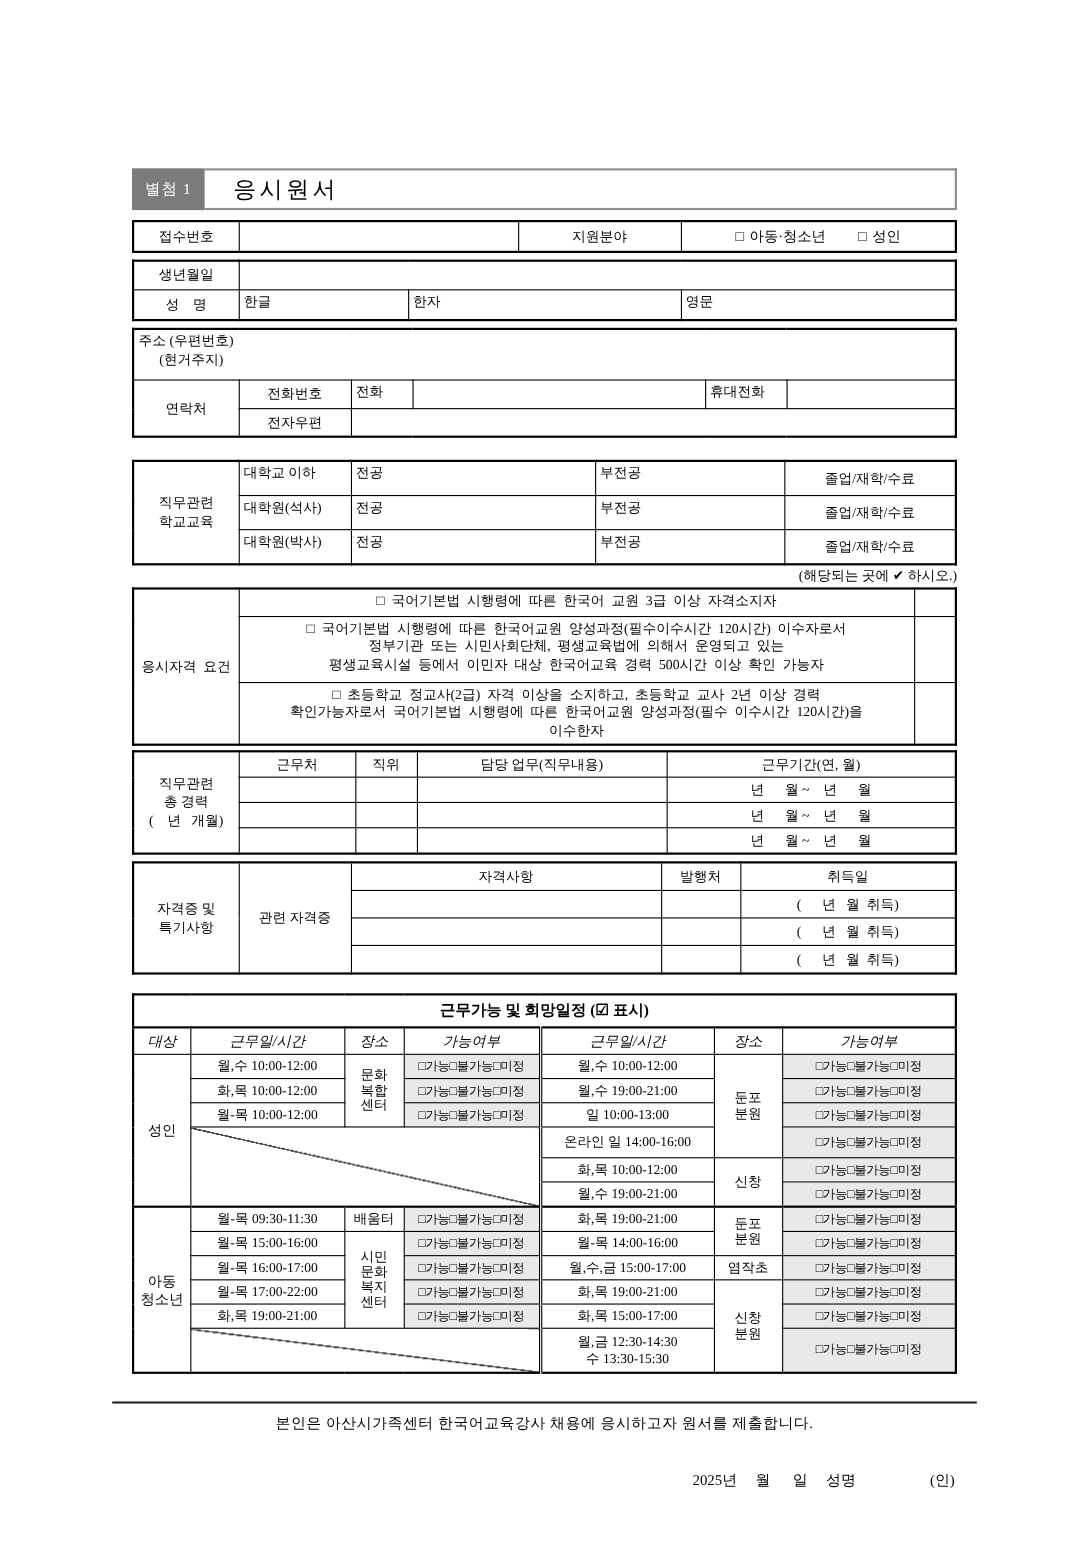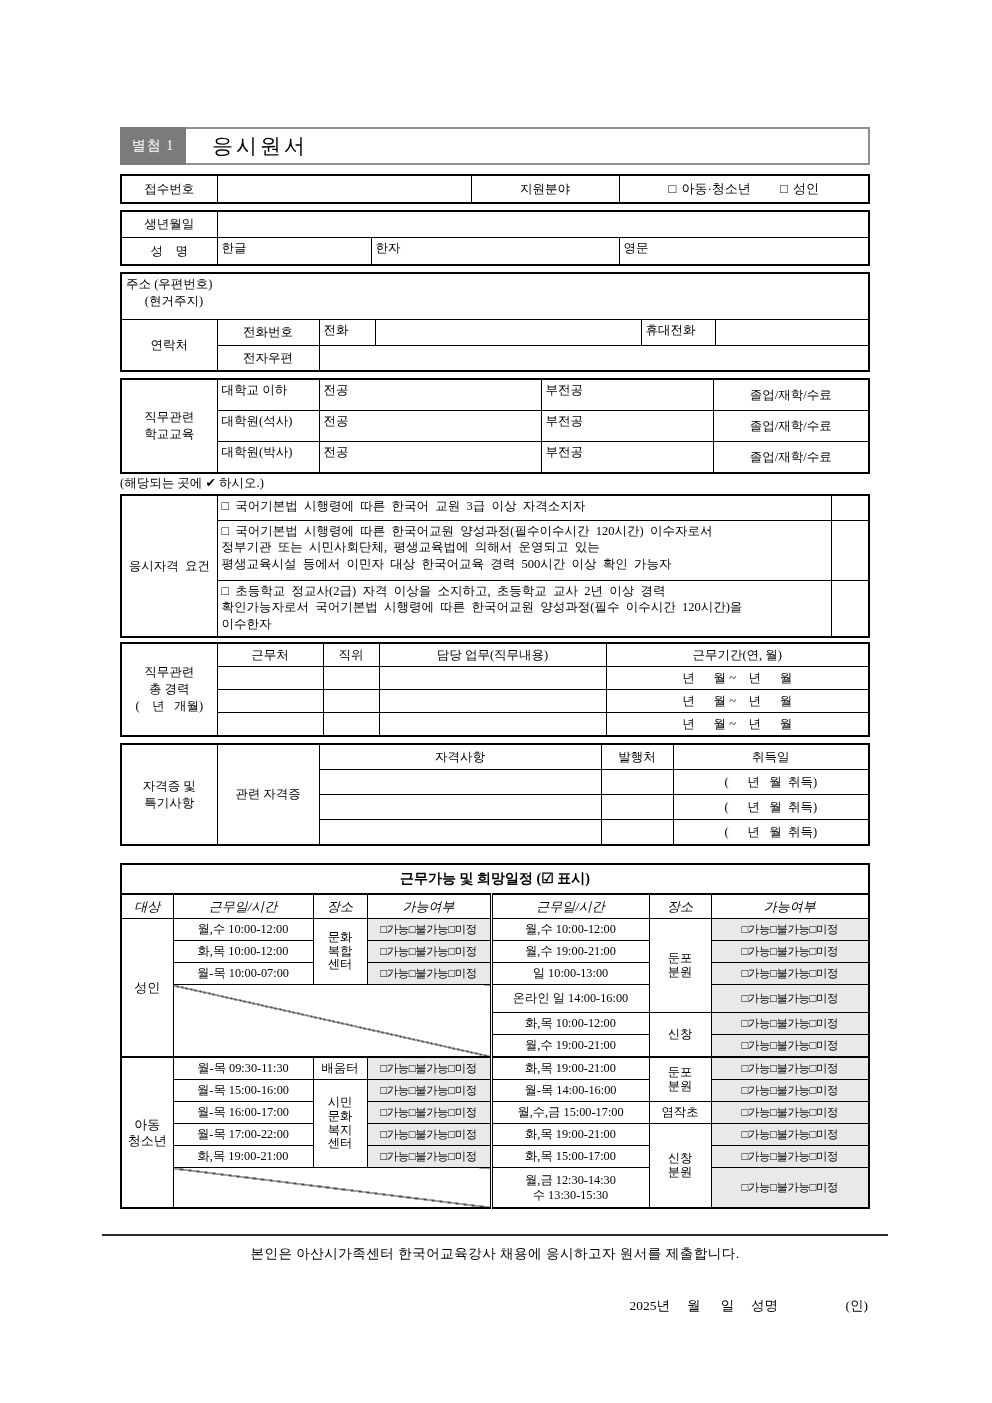--- a/index.html
+++ b/index.html
@@ -1,40 +1,40 @@
 <!DOCTYPE html>
 <html><head>
 <meta charset="utf-8">
 <style>
   html,body{margin:0;padding:0;background:#fff;}
   .page{position:relative;width:992px;height:1403px;background:#fff;overflow:hidden;
         font-family:"Liberation Serif","DejaVu Serif",serif;color:#000;}
-  .content{position:absolute;left:120px;top:127px;width:750px;}
+  .content{position:absolute;left:120px;top:153px;width:750px;}
 
   
   .doc-header{display:flex;align-items:stretch;height:38px;margin-bottom:9px;}
   .badge{width:66px;background:#7b7b7b;color:#fff;display:flex;align-items:center;justify-content:center;
          font-size:14px;letter-spacing:1px;}
   .title-box{flex:1;border:2px solid #8f8f8f;border-left:none;display:flex;align-items:center;
              padding-left:26px;font-size:21px;letter-spacing:3px;}
 
   
   table{width:750px;border-collapse:collapse;table-layout:fixed;border:2px solid #000;}
   td{border:1px solid #000;font-size:12.5px;padding:1px 4px;vertical-align:middle;overflow:hidden;}
   .lab{text-align:center;}
   .tl{text-align:left;vertical-align:top;padding-top:2px;}
   .ctr{text-align:center;}
   .pre{white-space:pre;}
-  .mb6{margin-bottom:6px;} .mb8{margin-bottom:6px;padding-left:31px;}
+  .mb6{margin-bottom:6px;} .mb8{margin-bottom:20px;padding-left:31px;}
 
   .t-a td{height:24px;} .t-b td{height:23px;}
   .t-c .r1 td{height:42px;} .t-c .r2 td,.t-c .r3 td{height:22px;}
   .t-d td{height:27px;}
-  .check-note{height:18px;margin:1px 0;font-size:12.5px;}
-  .t-e td{line-height:1.3;}
+  .check-note{height:18px;margin:1px 0;text-align:right;font-size:12.5px;}
+  .t-e td{line-height:1.3;text-align:center;}
   .t-e .q1{height:21px;} .t-e .q2{height:56px;} .t-e .q3{height:52px;}
   .t-f td{height:20px;margin-left:12px;} .t-g td{height:22px;}
 
   
   .opt-cell{text-align:center;font-size:13px;}
   .cb{display:inline-block;margin-right:5px;}
   .opt-gap{display:inline-block;width:26px;}
 
   
   .t-h{margin-top:17px;}
@@ -309,21 +309,21 @@
 분원</td>
       <td class="avail">□가능□불가능□미정</td>
     </tr>
     <tr>
       <td class="time">화,목 10:00-12:00</td>
       <td class="avail">□가능□불가능□미정</td>
       <td class="time mid">월,수 19:00-21:00</td>
       <td class="avail">□가능□불가능□미정</td>
     </tr>
     <tr>
-      <td class="time">월-목 10:00-07:00</td>
+      <td class="time">월-목 10:00-12:00</td>
       <td class="avail">□가능□불가능□미정</td>
       <td class="time mid">일 10:00-13:00</td>
       <td class="avail">□가능□불가능□미정</td>
     </tr>
     <tr class="tall">
       <td colspan="3" rowspan="3" class="diag"></td>
       <td class="time mid">온라인 일 14:00-16:00</td>
       <td class="avail">□가능□불가능□미정</td>
     </tr>
     <tr>

